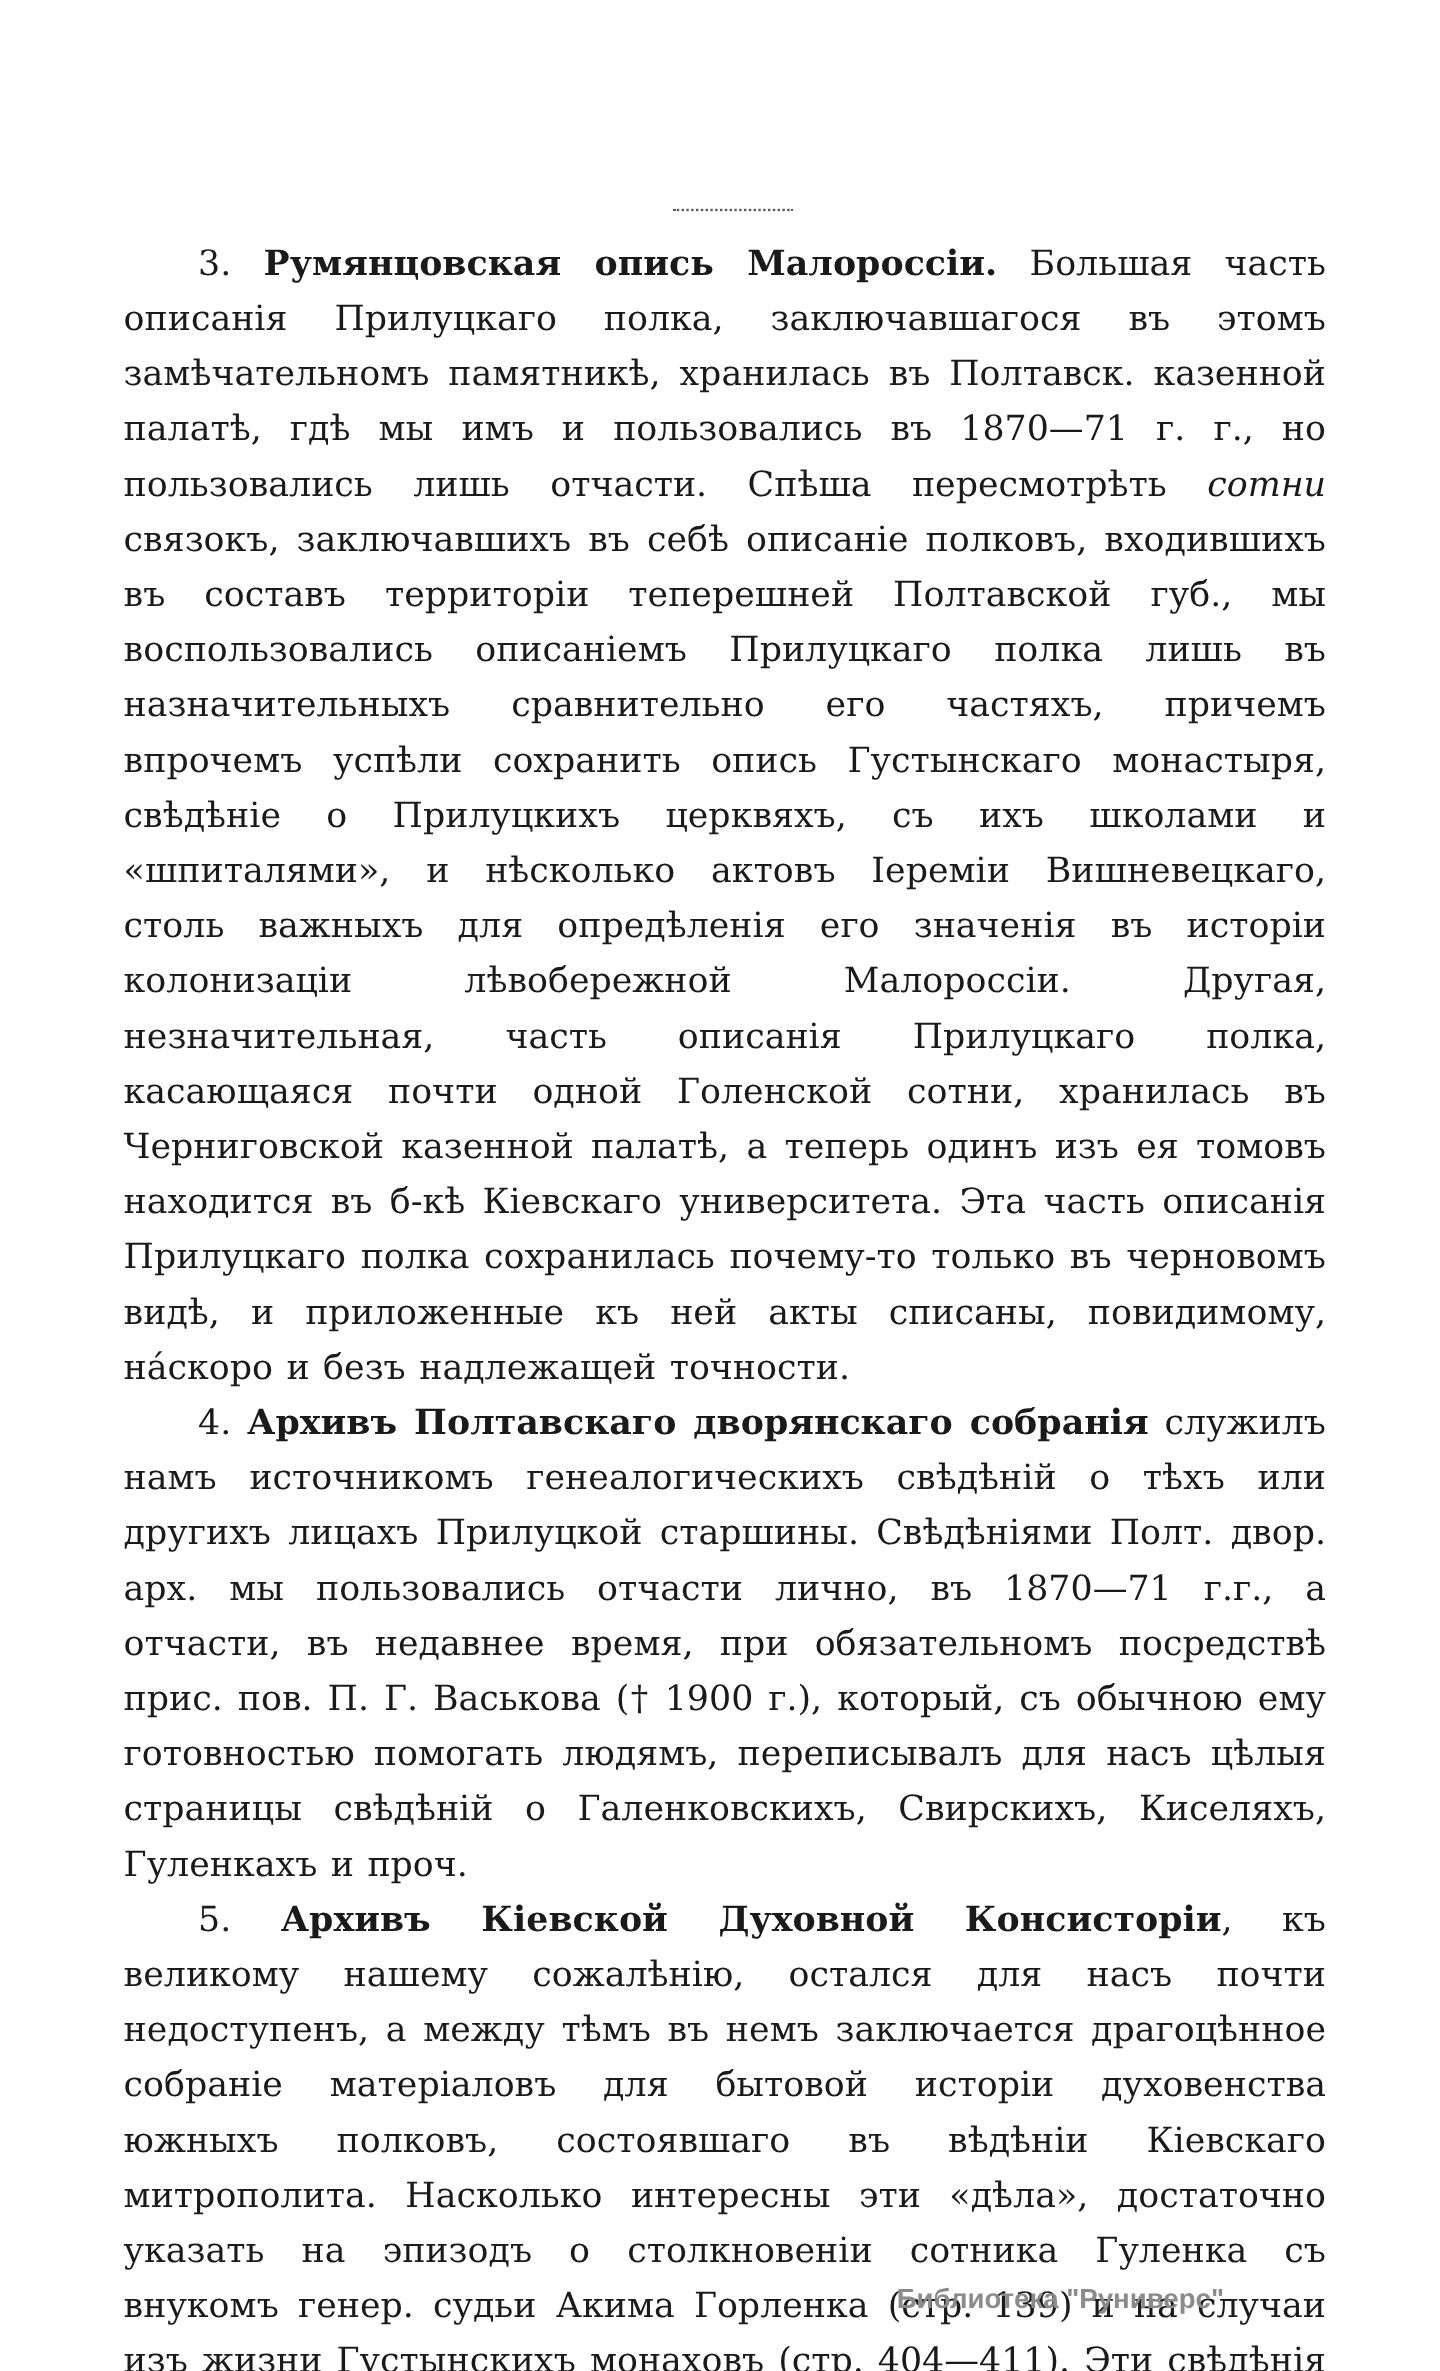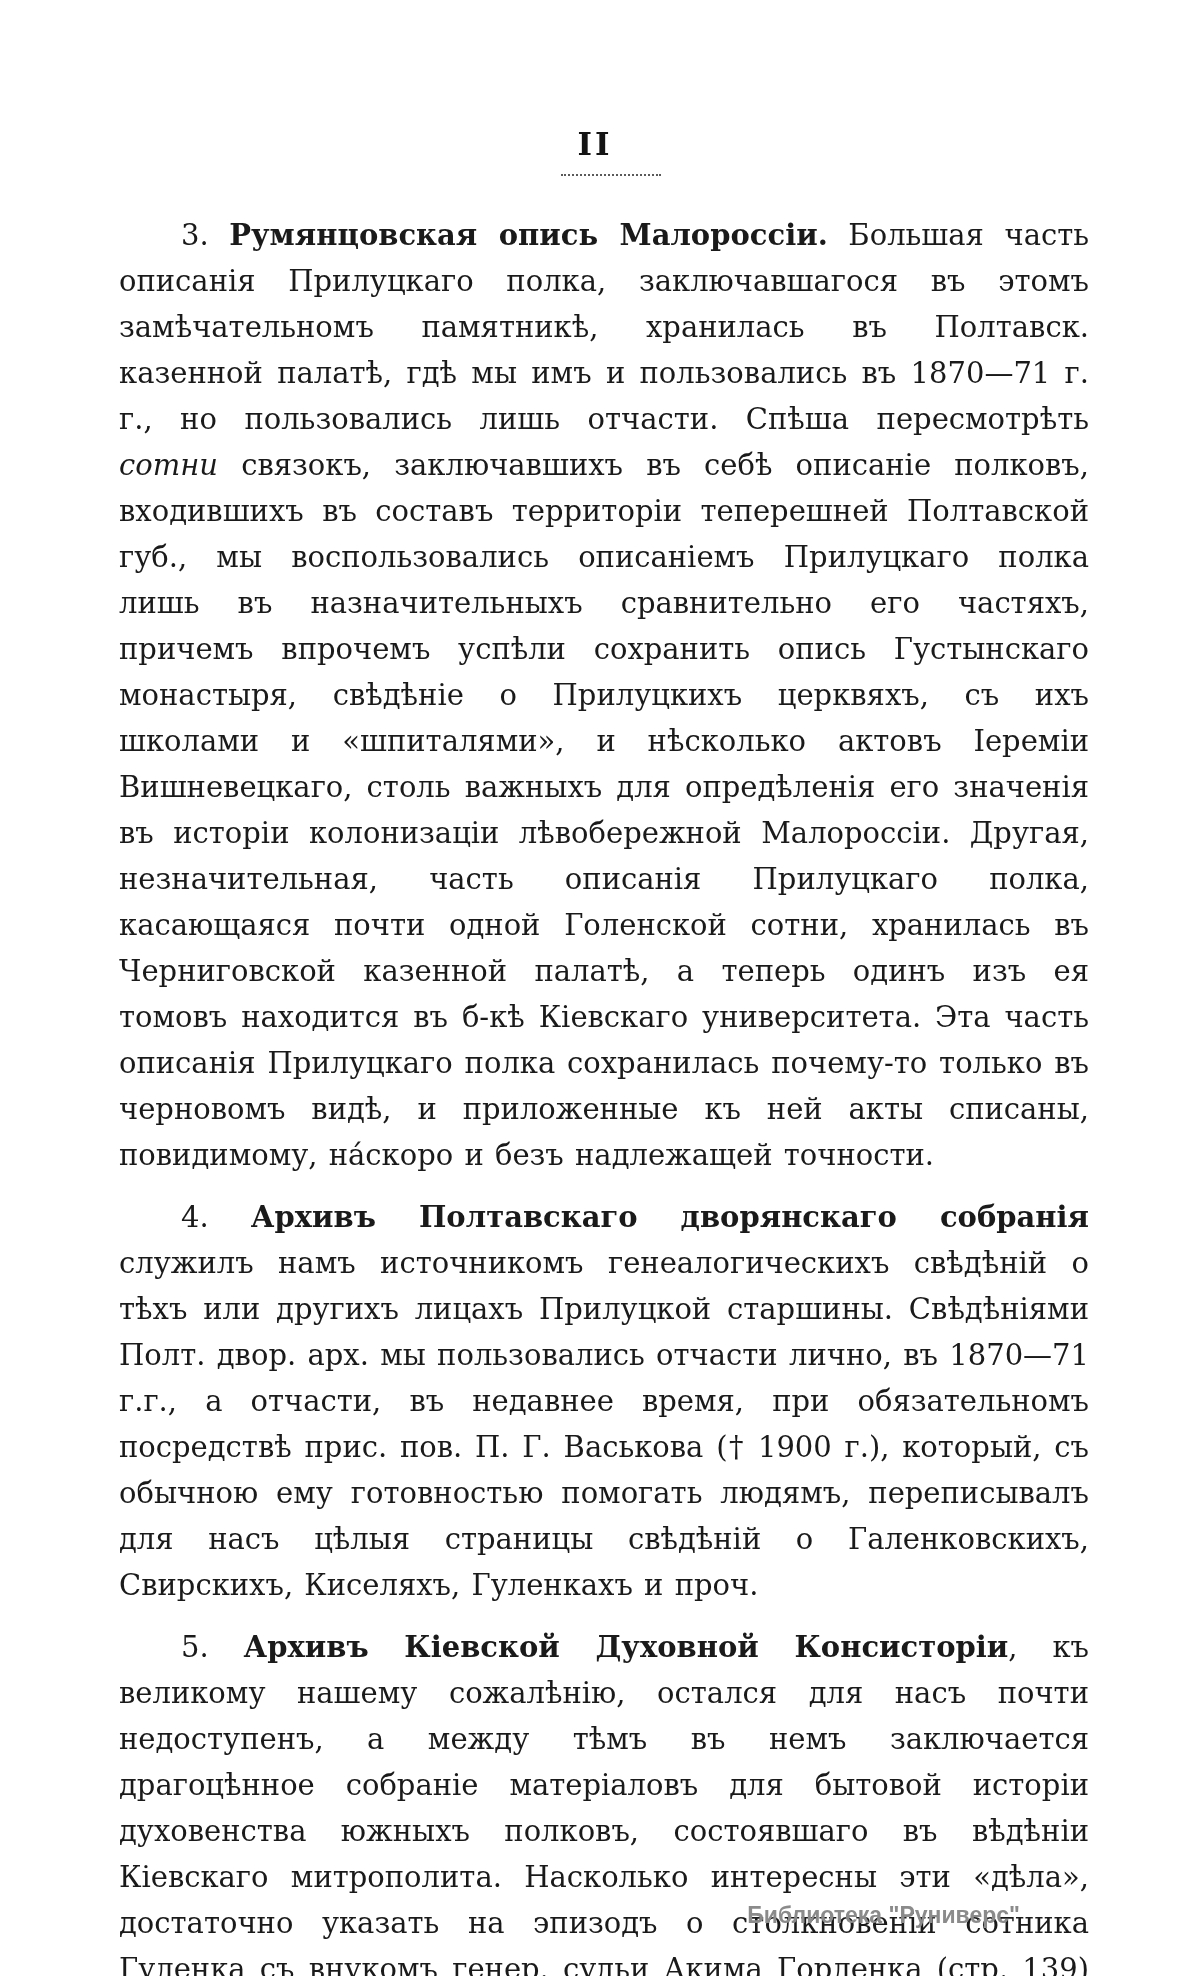--- a/index.html
+++ b/index.html
@@ -44,41 +44,40 @@
     left: 103px;
     width: 1002px;
     font-family: "DejaVu Serif", "Liberation Serif", serif;
     font-size: 29px;
     line-height: 46px;
     color: #1a1a1a;
     text-align: justify;
     word-spacing: 2px;
   }
   .para {
-    margin: 16px;
+    margin: 0;
     text-indent: 62px;
   }
   .run-bold   { font-weight: 700; }
   .run-italic { font-style: italic; }
   .run-normal { }
   .watermark {
     position: absolute;
     top: 1902px;
     right: 180px;
     font-family: "Liberation Sans", "DejaVu Sans", sans-serif;
     font-weight: 700;
     font-size: 23px;
     color: #8b8b8b;
   }
 </style>
 </head>
 <body>
 
 <div class="scan-page">
-  <div class="page-header">II</div>
   <div class="header-rule"></div>
   <div class="body-text">
       <p class="para"><span class="run-normal">3. </span><span class="run-bold">Румянцовская опись Малороссіи.</span><span class="run-normal"> Большая часть описанія Прилуцкаго полка, заключавшагося въ этомъ замѣчательномъ памятникѣ, хранилась въ Полтавск. казенной палатѣ, гдѣ мы имъ и пользовались въ 1870—71 г. г., но пользовались лишь отчасти. Спѣша пересмотрѣть </span><span class="run-italic">сотни</span><span class="run-normal"> связокъ, заключавшихъ въ себѣ описаніе полковъ, входившихъ въ составъ территоріи теперешней Полтавской губ., мы воспользовались описаніемъ Прилуцкаго полка лишь въ назначительныхъ сравнительно его частяхъ, причемъ впрочемъ успѣли сохранить опись Густынскаго монастыря, свѣдѣніе о Прилуцкихъ церквяхъ, съ ихъ школами и «шпиталями», и нѣсколько актовъ Іереміи Вишневецкаго, столь важныхъ для опредѣленія его значенія въ исторіи колонизаціи лѣвобережной Малороссіи. Другая, незначительная, часть описанія Прилуцкаго полка, касающаяся почти одной Голенской сотни, хранилась въ Черниговской казенной палатѣ, а теперь одинъ изъ ея томовъ находится въ б-кѣ Кіевскаго университета. Эта часть описанія Прилуцкаго полка сохранилась почему-то только въ черновомъ видѣ, и приложенные къ ней акты списаны, повидимому, на́скоро и безъ надлежащей точности.</span></p>
       <p class="para"><span class="run-normal">4. </span><span class="run-bold">Архивъ Полтавскаго дворянскаго собранія</span><span class="run-normal"> служилъ намъ источникомъ генеалогическихъ свѣдѣній о тѣхъ или другихъ лицахъ Прилуцкой старшины. Свѣдѣніями Полт. двор. арх. мы пользовались отчасти лично, въ 1870—71 г.г., а отчасти, въ недавнее время, при обязательномъ посредствѣ прис. пов. П. Г. Васькова († 1900 г.), который, съ обычною ему готовностью помогать людямъ, переписывалъ для насъ цѣлыя страницы свѣдѣній о Галенковскихъ, Свирскихъ, Киселяхъ, Гуленкахъ и проч.</span></p>
       <p class="para"><span class="run-normal">5. </span><span class="run-bold">Архивъ Кіевской Духовной Консисторіи</span><span class="run-normal">, къ великому нашему сожалѣнію, остался для насъ почти недоступенъ, а между тѣмъ въ немъ заключается драгоцѣнное собраніе матеріаловъ для бытовой исторіи духовенства южныхъ полковъ, состоявшаго въ вѣдѣніи Кіевскаго митрополита. Насколько интересны эти «дѣла», достаточно указать на эпизодъ о столкновеніи сотника Гуленка съ внукомъ генер. судьи Акима Горленка (стр. 139) и на случаи изъ жизни Густынскихъ монаховъ (стр. 404—411). Эти свѣдѣнія извлечены изъ подаренныхъ намъ когда-то нѣсколькихъ</span></p>
     </div>
   <div class="watermark">Библиотека "Руниверс"</div>
 </div>
 
 </body></html>

